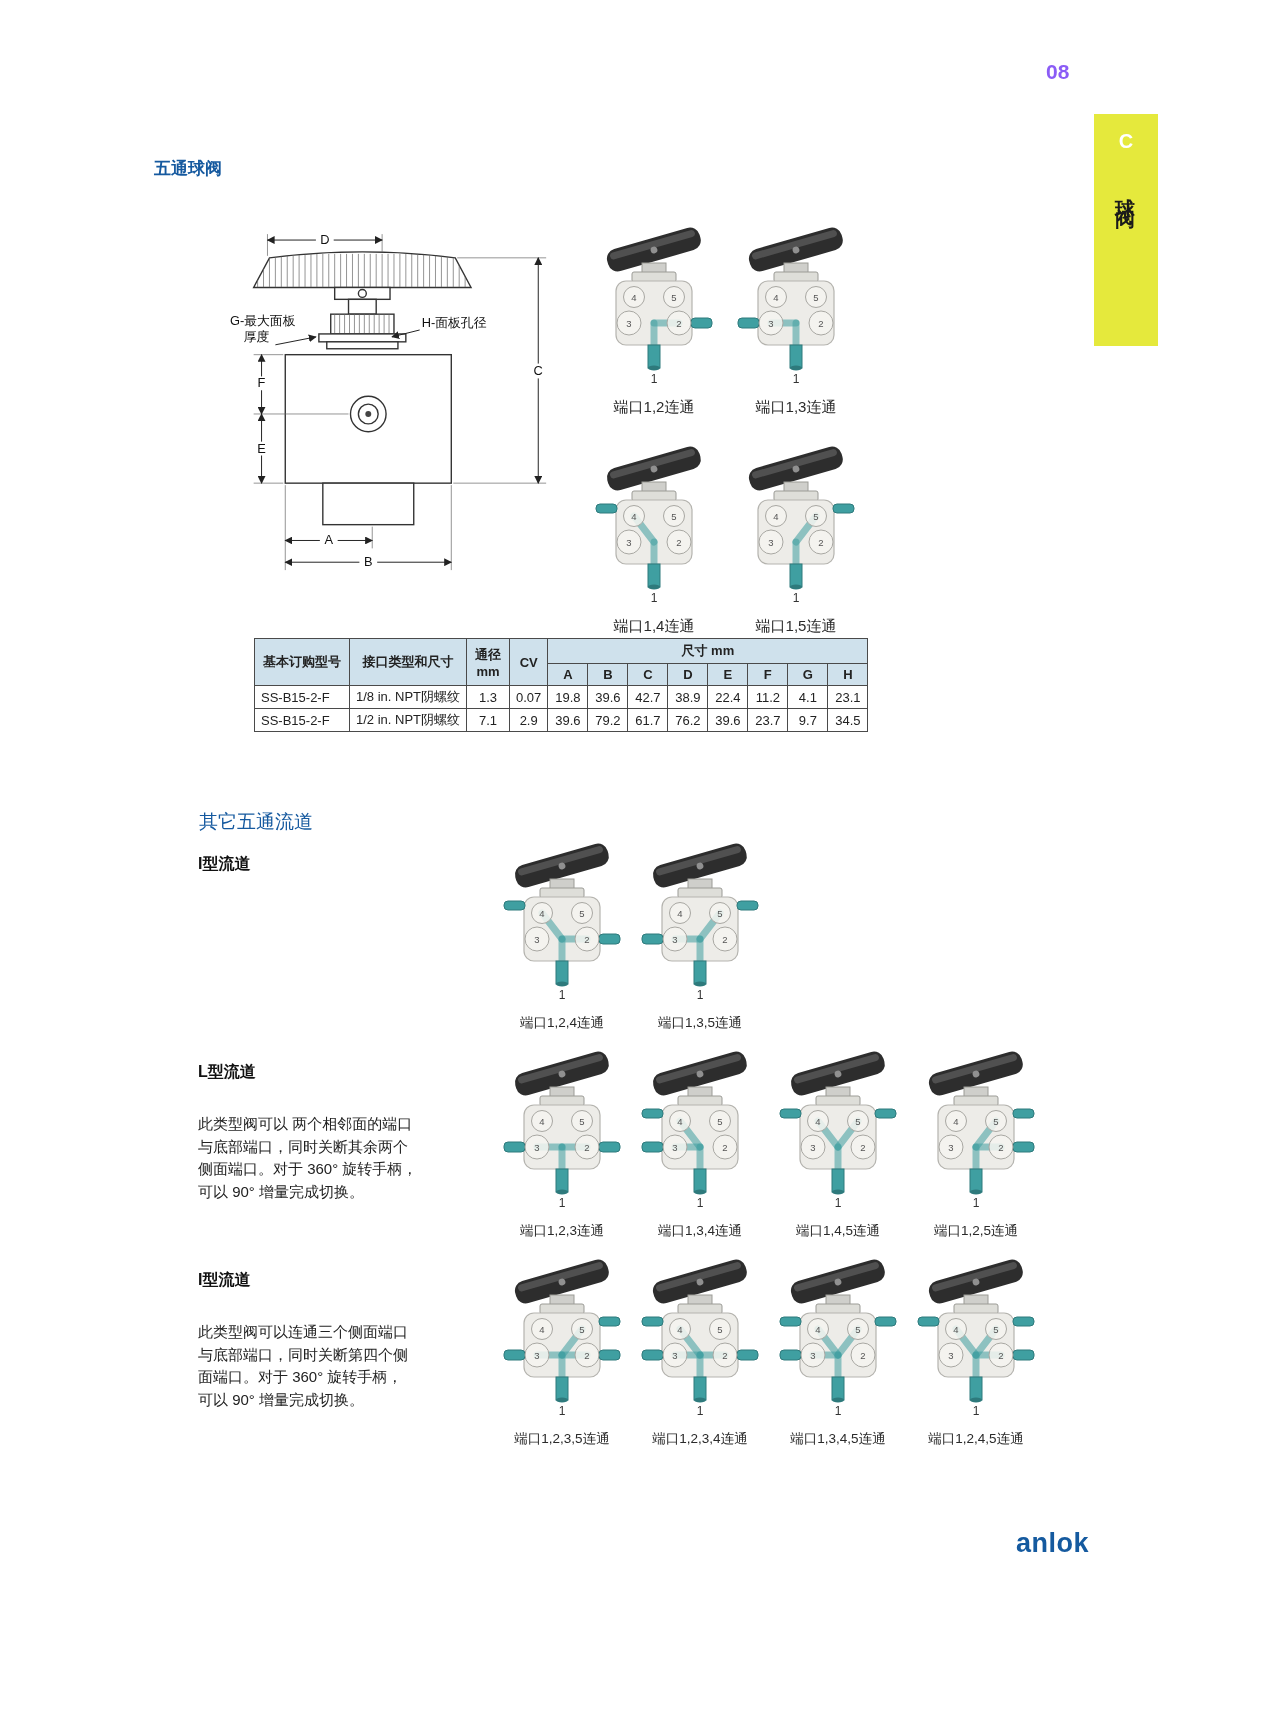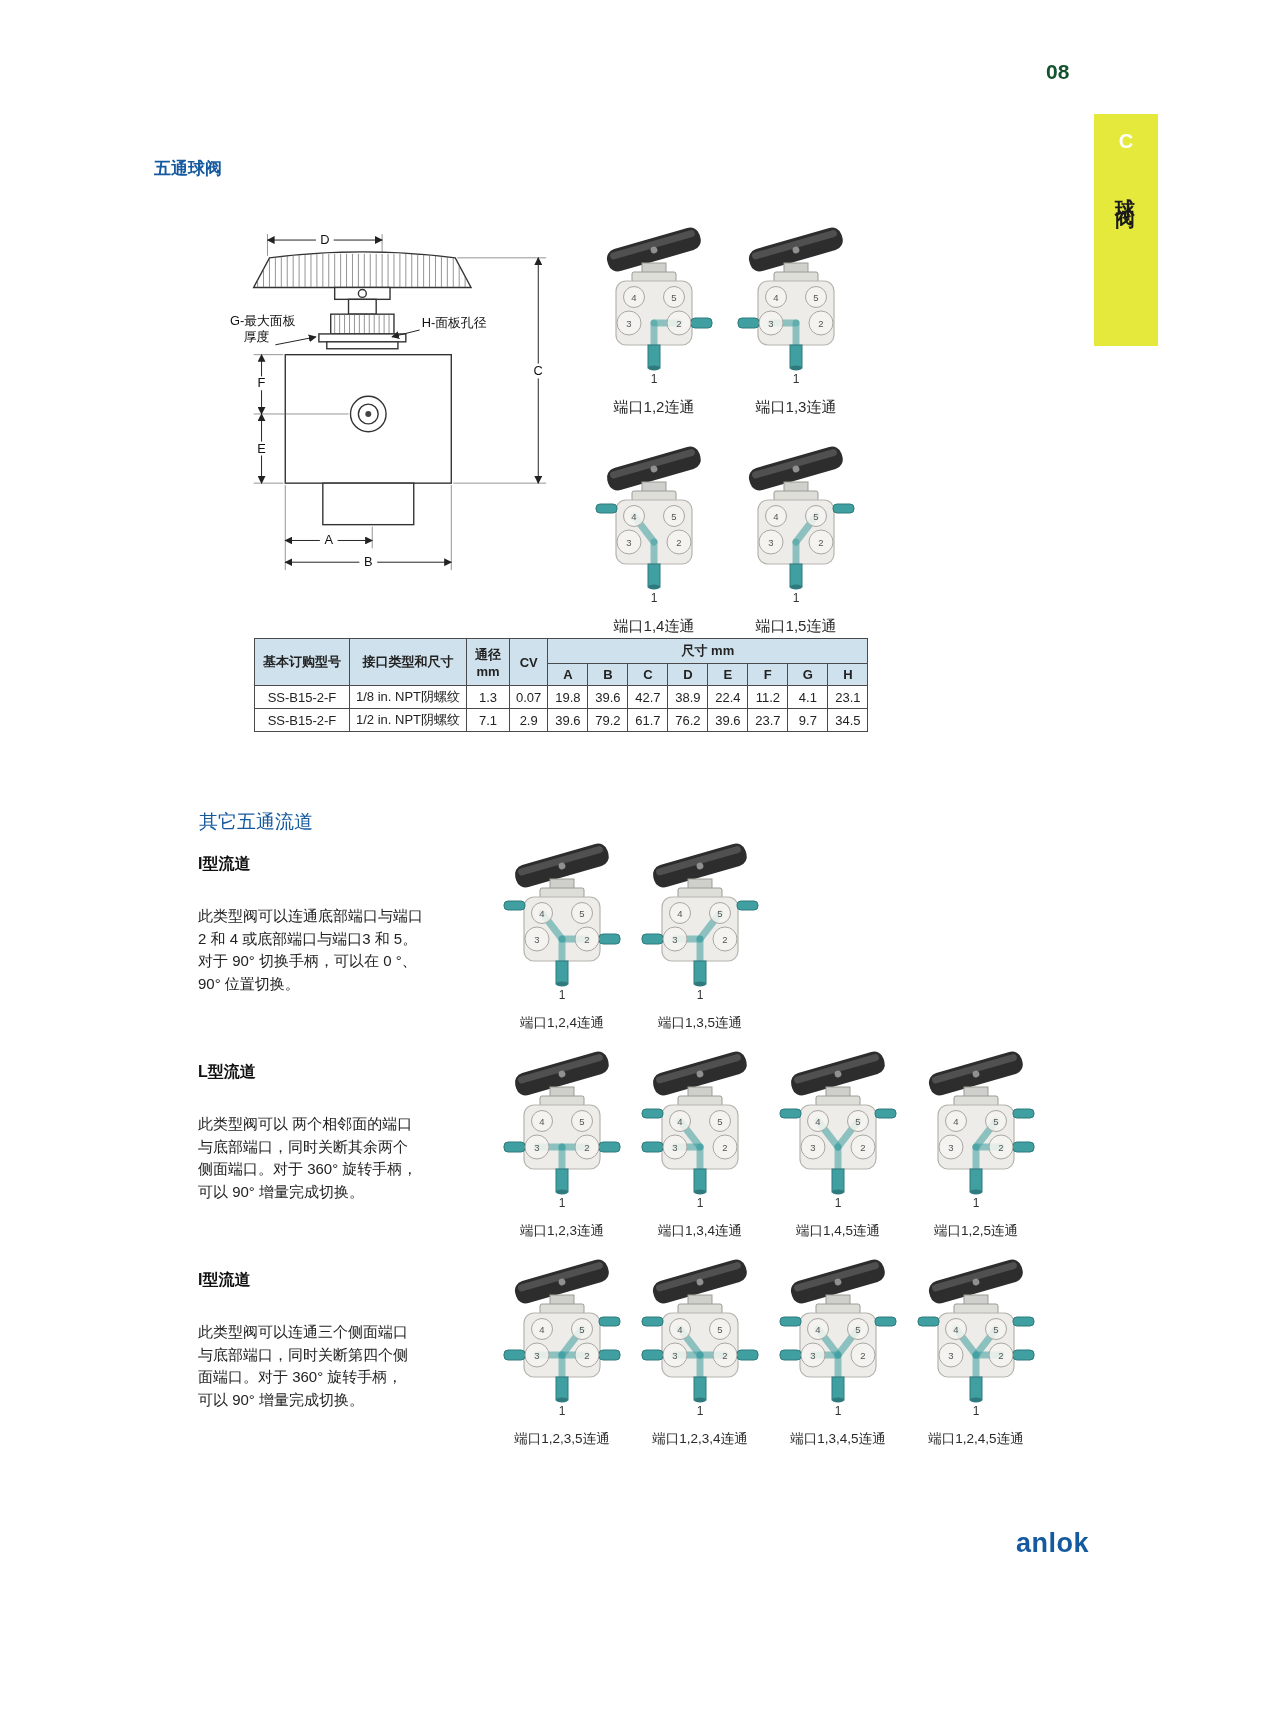--- a/index.html
+++ b/index.html
@@ -1,20 +1,20 @@
 <!DOCTYPE html>
 <html><head>
 <meta charset="utf-8">
 <style>
   *{box-sizing:border-box}
   html,body{margin:0;padding:0}
   body{width:1276px;height:1718px;position:relative;background:#ffffff;
        font-family:"Liberation Sans",sans-serif;color:#222;overflow:hidden}
 
-  .page-number{position:absolute;left:1046px;top:60px;font-size:21px;font-weight:bold;color:#14532d}
+  .page-number{position:absolute;left:1046px;top:60px;font-size:21px;font-weight:bold;color:#8b5cf6}
 
   .side-tab{position:absolute;left:1094px;top:114px;width:64px;height:232px;background:#e5e93c;text-align:center}
   .tab-letter{margin-top:16px;font-size:20px;font-weight:bold;color:#ffffff}
   .tab-label{margin-top:30px;display:inline-block;writing-mode:vertical-rl;font-size:20px;font-weight:bold;color:#1a1a1a;letter-spacing:10px}
 
   .page-title{position:absolute;left:154px;top:146px;font-size:17px;font-weight:bold;color:#15599f}
 
   .technical-drawing{position:absolute;left:224px;top:226px;width:340px;height:376px}
   .technical-drawing .outline{stroke:#333;stroke-width:1.4;fill:#fff}
   .technical-drawing .thin{stroke:#666;stroke-width:0.7}
@@ -24,21 +24,21 @@
 
   .top-valve-grid{position:absolute;left:590px;top:222px;width:290px;display:grid;
                   grid-template-columns:repeat(2,128px);column-gap:14px;row-gap:24px}
   .valve-fig{margin:0;width:128px;text-align:center}
   .valve-cap{font-size:13.5px;color:#2a2a2a;margin-top:8px;white-space:nowrap}
   .top-valve-grid .valve-cap{font-size:15px}
 
   .spec-table{position:absolute;left:254px;top:638px;border-collapse:collapse;font-size:13px}
   .spec-table th,.spec-table td{border:1px solid #4a4a4a;padding:2px 6px;text-align:center;white-space:nowrap}
   .spec-table thead th{background:#cfe1ec;font-weight:bold;padding:3px 8px}
-  .spec-table td.left{text-align:center}
+  .spec-table td.left{text-align:left}
 
   .section-heading{position:absolute;left:199px;top:793px;font-size:19px;font-weight:normal;color:#15599f}
 
   .flow-group{position:absolute;left:198px;width:1050px}
   .flow-left{position:absolute;left:0;top:16px;width:290px}
   .flow-heading{margin:0 0 30px 0;font-size:16px;font-weight:bold;color:#111}
   .flow-body{margin:0;font-size:15px;line-height:1.5;white-space:pre-line;color:#222}
   .flow-valves{margin-left:300px;display:flex;gap:10px}
 
   .brand-logo{position:absolute;left:1016px;top:1528px;font-size:27px;font-weight:bold;color:#155a9f;letter-spacing:0.5px}
@@ -311,24 +311,20 @@
       </tr>
     </tbody>
 </table>
 
 <h2 class="section-heading">其它五通流道</h2>
 
 <div id="flow-groups">
     <div class="flow-group" style="top: 838px;">
       <div class="flow-left">
         <h3 class="flow-heading">I型流道</h3>
-        <p class="flow-body">此类型阀可以连通底部端口与端口
-2 和 4 或底部端口与端口3 和 5。
-对于 90° 切换手柄，可以在 0 °、
-90° 位置切换。</p>
       </div>
       <div class="flow-valves">
         <figure class="valve-fig"><svg viewBox="0 0 120 164" width="120" height="164">
             <g transform="rotate(-16 60 28)">
               <rect x="12" y="16" width="96" height="23" rx="10" fill="#2d2d2d"></rect>
               <rect x="16" y="19" width="88" height="7" rx="3.5" fill="#505050"></rect>
               <circle cx="60" cy="28" r="3.4" fill="#909090"></circle>
             </g>
             <rect x="48" y="41" width="24" height="10" fill="#cfcfcb" stroke="#9b9b96"></rect>
             <rect x="38" y="50" width="44" height="10" rx="2" fill="#deded9" stroke="#9b9b96"></rect>

